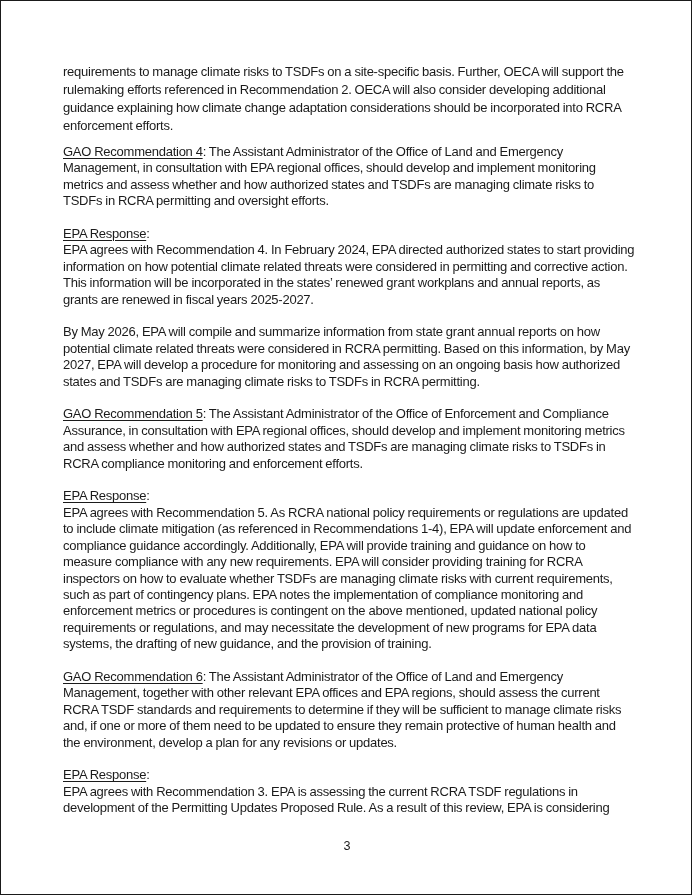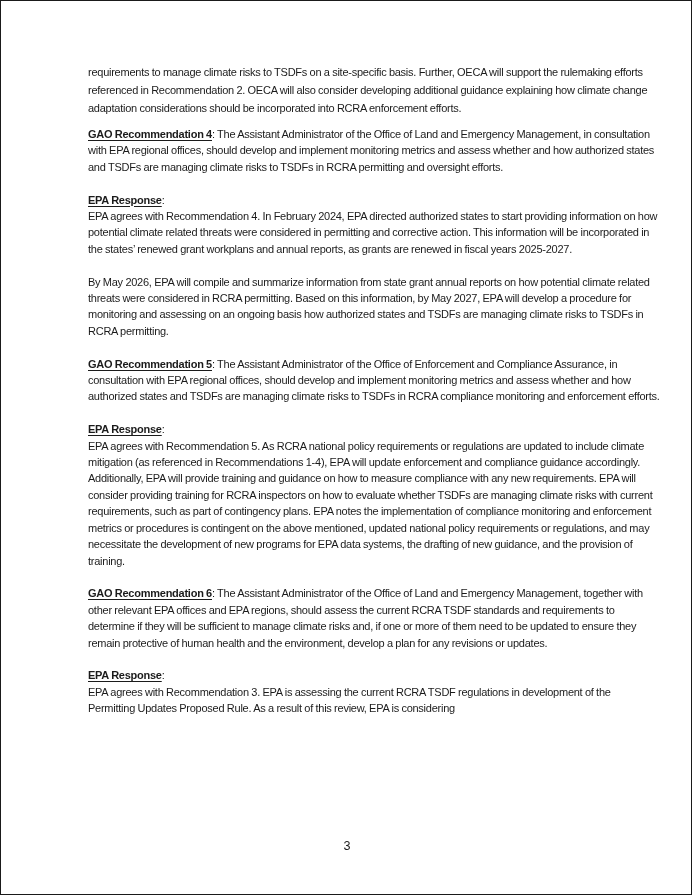--- a/index.html
+++ b/index.html
@@ -22,37 +22,36 @@
       box-sizing: border-box;
       border: 1.5px solid #1a1a1a;
       background: #ffffff;
     }
     .content {
       position: absolute;
       left: 62px;
       top: 62px;
       width: 572px;
       font-family: "Liberation Sans", sans-serif;
-      font-size: 11px;
+      font-size: 13px;
       letter-spacing: -0.25px;
       word-spacing: -0.3px;
       color: #1b1b1b;
-      margin-left: 25px;
     }
     .para {
       margin: 0;
       line-height: 16.4px;
     }
     .para.first {
       line-height: 18px;
     }
     .gap-small { height: 9px; }
     .gap { height: 16.4px; }
     .heading {
-      font-weight: bold;
+      font-weight: normal;
       text-decoration: underline;
       text-underline-offset: 2px;
     }
     .colon {
       font-weight: normal;
     }
     .page-number {
       position: absolute;
       left: 0;
       width: 692px;

